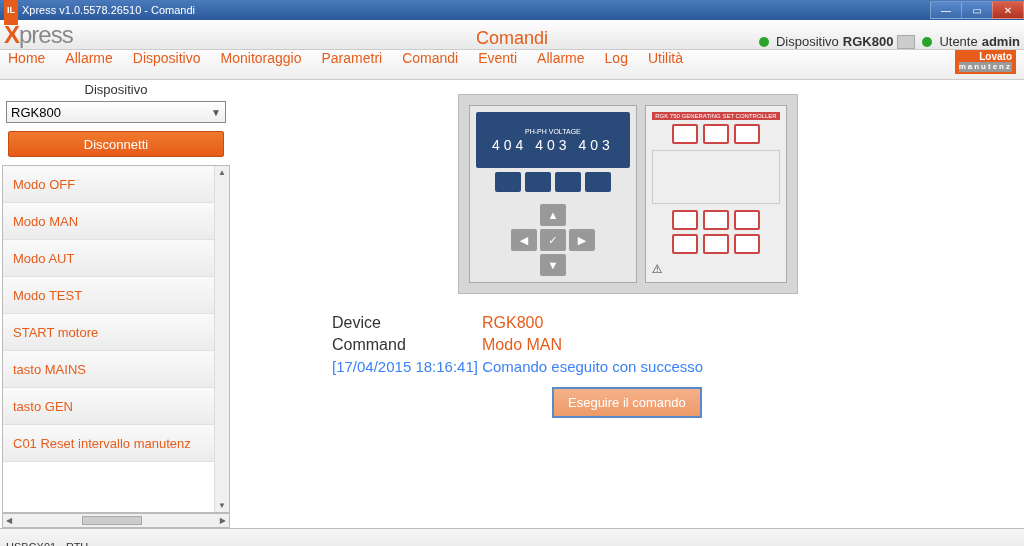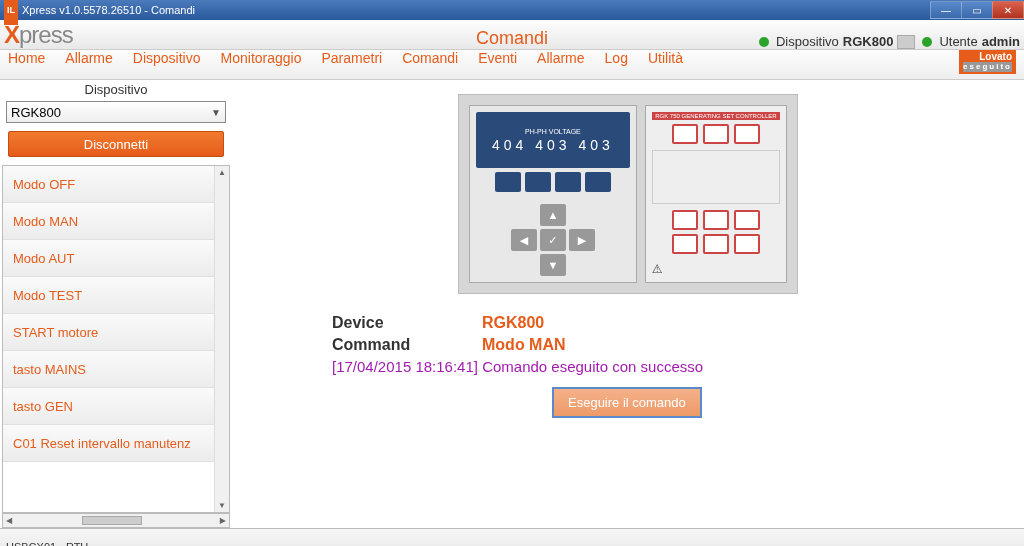--- a/index.html
+++ b/index.html
@@ -55,24 +55,24 @@
   .arrow-pad div{background:#999;border-radius:2px;display:flex;align-items:center;justify-content:center;color:#fff;font-size:11px;}
   .arrow-pad .blank{background:transparent;}
   .keypad { flex:1; background:#eee;border:1px solid #aaa;padding:6px;display:flex;flex-direction:column;gap:4px;}
   .keypad .label{font-size:6px;background:#c44;color:#fff;text-align:center;padding:1px;}
   .key-row{display:flex;gap:5px;justify-content:center;}
   .key{width:26px;height:20px;border:2px solid #c44;border-radius:2px;background:#fff;}
   .diagram{flex:1;border:1px solid #ccc;margin:2px 0;position:relative;}
   .warn{font-size:12px;color:#333;margin-top:4px;}
 
   .info-grid { margin-left: 60px; font-size:16px; }
-  .info-grid .row { display:flex; gap:60px; margin-bottom:4px;font-weight:bold; }
+  .info-grid .row { display:flex; gap:60px; margin-bottom:4px; }
   .info-grid .lab { color:#333; width:90px; }
   .info-grid .val { color:#e65c1a; }
-  .success { color:#a21caf; font-size:15px; margin-top:0; }
+  .success { color:#3b82f6; font-size:15px; margin-top:0; }
   .exec-btn { margin: 12px 0 0 220px; padding:6px 14px; background:linear-gradient(#f5b189,#ed9a68); color:#fff; border:2px solid #5a8acb; font-size:13px; cursor:pointer; }
 
   
   .status { height:36px; background:linear-gradient(#f6f6f6,#e4e4e4); border-top:1px solid #bbb; font-size:11px; color:#333; display:flex;align-items:center;padding:0 6px; }
 </style>
 </head>
 <body>
 
 <div class="titlebar">
   <span class="icon-sq">IL</span>
@@ -106,21 +106,21 @@
   <a>Dispositivo</a>
   <a>Monitoraggio</a>
   <a>Parametri</a>
   <a>Comandi</a>
   <a>Eventi</a>
   <a>Allarme</a>
   <a>Log</a>
   <a>Utilità</a>
   <div class="logo-right">
     <span>Lovato</span>
-    <span class="sub">eseguito</span>
+    <span class="sub">manutenz</span>
   </div>
 </div>
 
 <div class="body">
 
   <div class="sidebar">
     <div class="side-header">Dispositivo</div>
     <div class="combo">
       <span>RGK800</span>
       <span class="arrow">▼</span>

